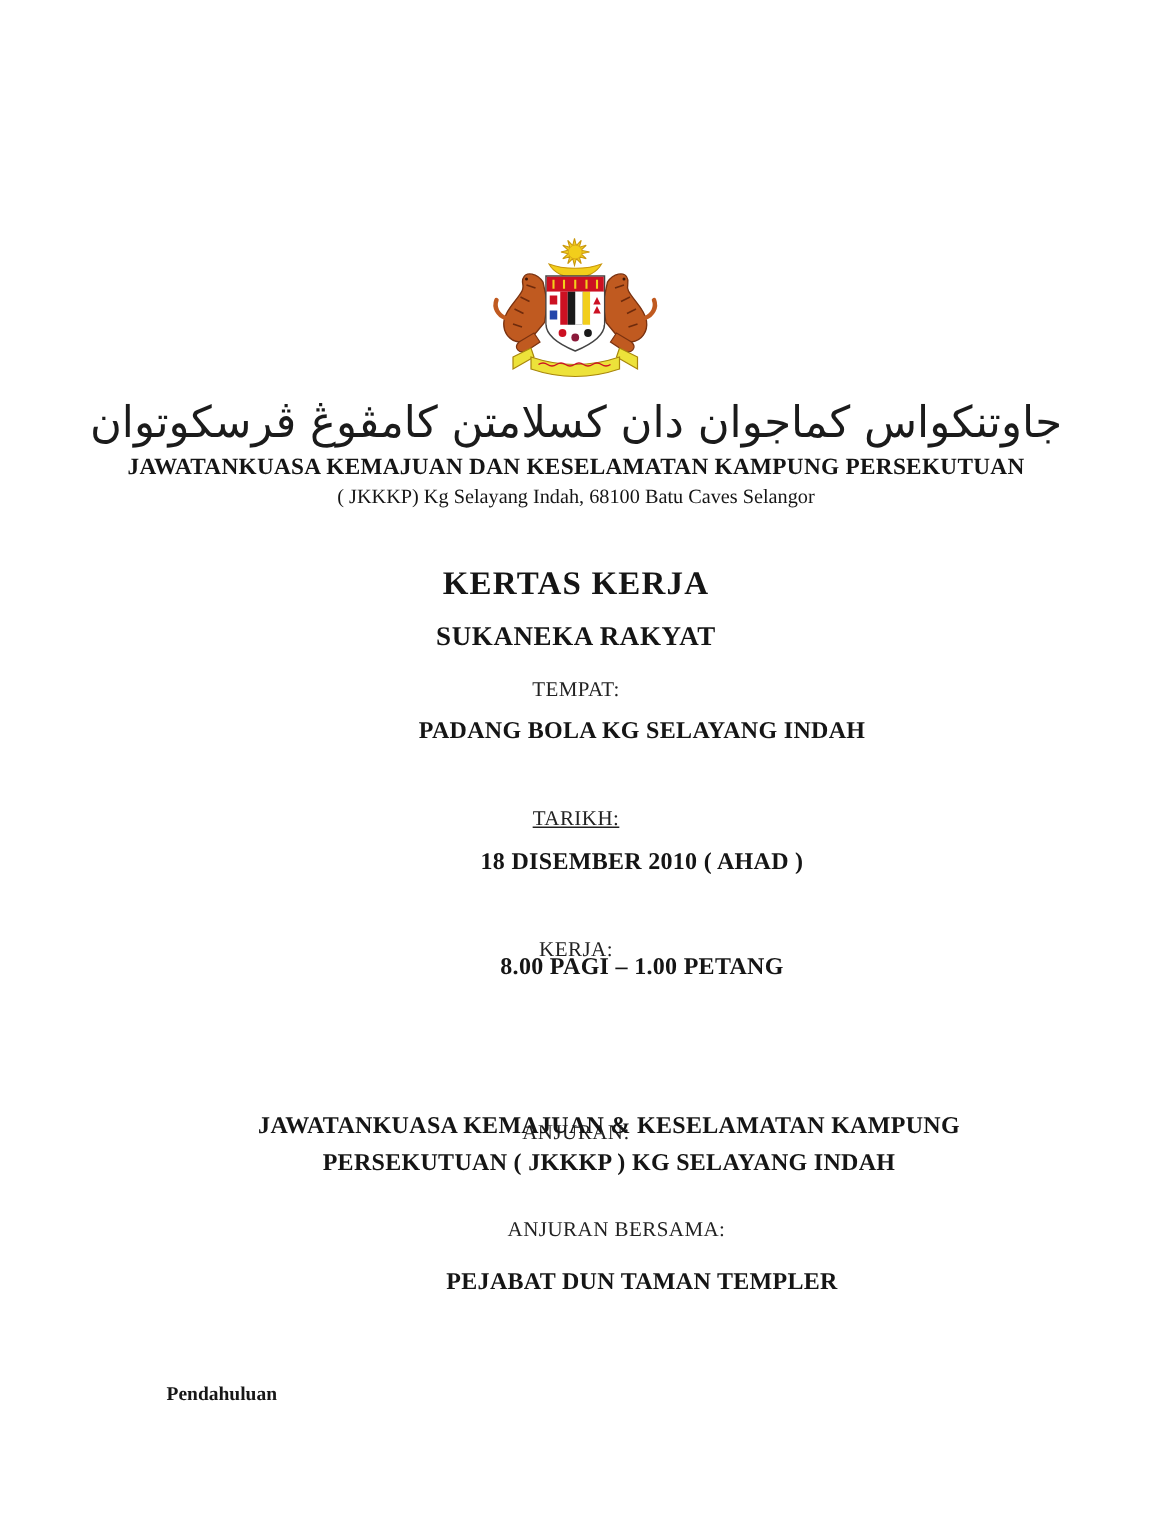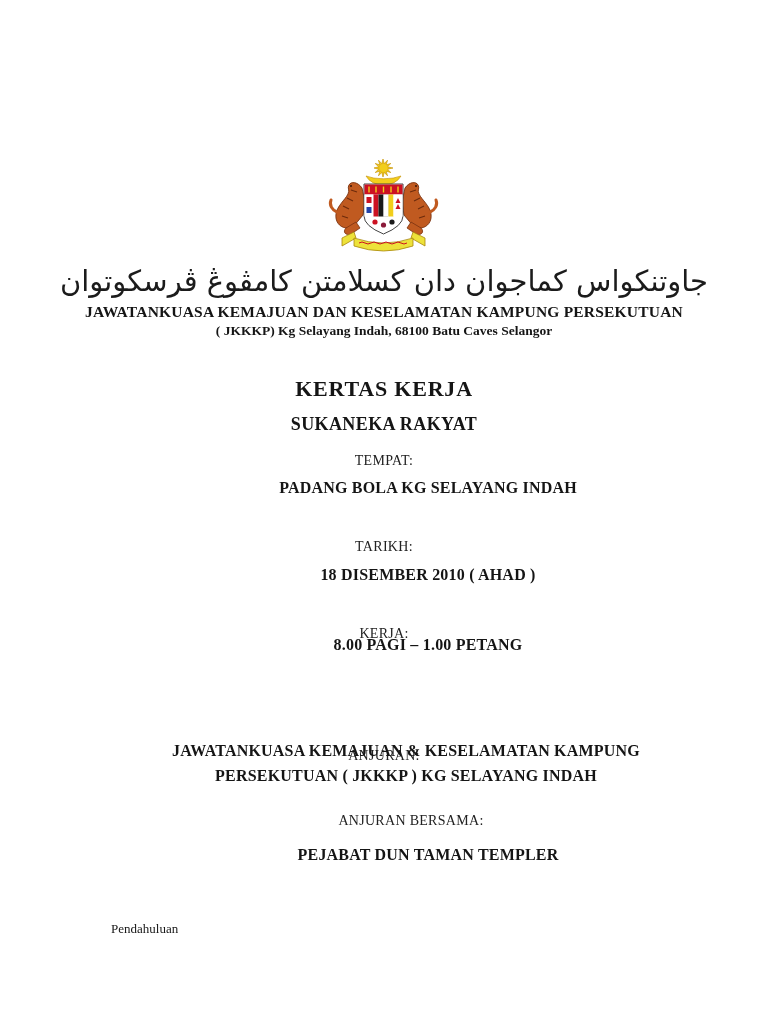--- a/index.html
+++ b/index.html
@@ -30,50 +30,50 @@
   }
   .jawi {
     top: 220px;
     font-family: "DejaVu Sans", sans-serif;
     font-size: 29px;
     line-height: 42px;
     color: #1b1b1b;
     direction: rtl;
   }
   .org-name  { top: 263px; font-size: 15.5px; font-weight: bold; letter-spacing: 0.2px; }
-  .org-addr  { top: 283px; font-size: 13.5px; font-weight: bold; }
+  .org-addr  { top: 283px; font-size: 13.5px; font-weight: normal; }
   .doc-title { top: 336px; font-size: 22px;  font-weight: bold; letter-spacing: 0.8px; }
   .doc-sub   { top: 374px; font-size: 18px;  font-weight: bold; letter-spacing: 0.4px; }
 
   .sec-label { font-size: 14px; font-weight: normal; letter-spacing: 0.3px; color: #222; }
   .sec-value { font-size: 16px; font-weight: bold; letter-spacing: 0.2px; padding-left: 44px; }
 
   .lbl-tempat  { top: 413px; }
   .val-tempat  { top: 439px; }
-  .lbl-tarikh  { top: 499px; }
+  .lbl-tarikh  { top: 499px; text-decoration: underline; }
   .val-tarikh  { top: 526px; }
   .lbl-masa    { top: 586px; }
   .val-masa    { top: 596px; }
   .lbl-anjuran { top: 708px; }
   .val-anjuran {
     top: 698px;
     left: 50%;
     transform: translateX(-50%);
     width: 580px;
     line-height: 25px;
   }
   .lbl-anjuran2 { top: 773px; padding-left: 27px; }
   .val-anjuran2 { top: 806px; }
 
   .footer-heading {
     position: absolute;
     top: 881px;
     left: 111px;
     font-size: 13px;
-    font-weight: normal;
+    font-weight: bold;
     color: #171717;
   }
 </style>
 </head>
 <body>
 
 <div class="page">
 
   <div class="logo-wrap">
     <svg viewBox="0 0 120 102" width="120" height="102">

